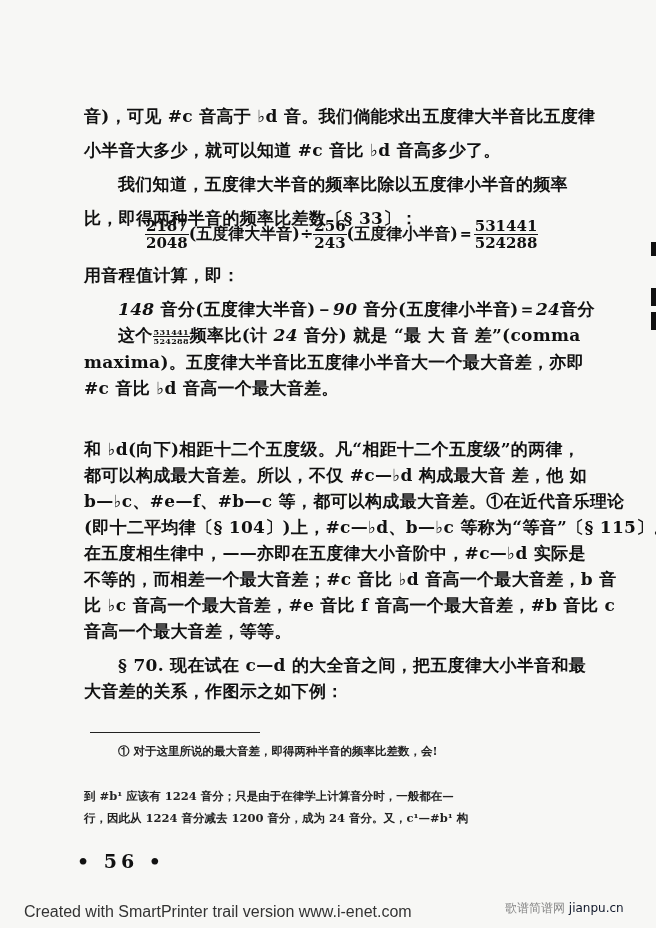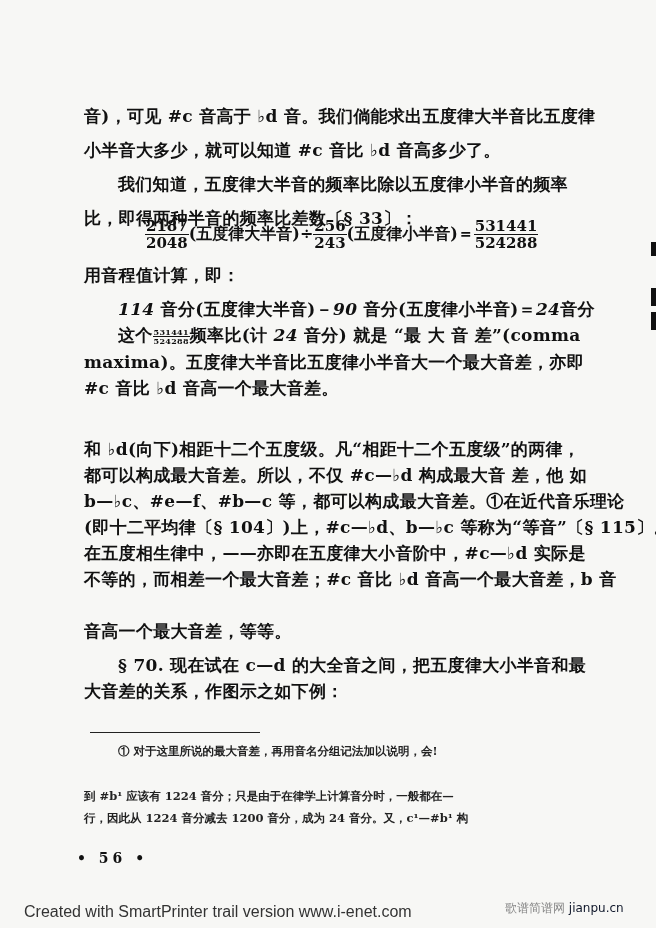--- a/index.html
+++ b/index.html
@@ -10,21 +10,21 @@
   .ind { left:118px; }
   i.it { font-style:italic; font-family:"DejaVu Serif", serif; font-weight:bold; }
   .frac { display:inline-block; vertical-align:middle; text-align:center; line-height:16px; font-size:15px; }
   .frac span { display:block; }
   .frac .num { border-bottom:1.5px solid #111; padding:0 1px; }
   .frac.small { font-size:8px; line-height:8px; }
   .frac.small .num { border-bottom:1px solid #111; }
   .eq { position:absolute; left:145px; top:218px; font-size:16px; white-space:nowrap; font-weight:bold; }
   .fn-rule { position:absolute; left:90px; top:732px; width:170px; height:0; border-top:1.5px solid #222; }
   .fn { position:absolute; left:84px; font-size:11.5px; line-height:14px; white-space:nowrap; font-weight:bold; color:#222; }
-  .pageno { position:absolute; left:77px; top:850px; font-size:14px; font-weight:bold; letter-spacing:4px; }
+  .pageno { position:absolute; left:77px; top:850px; font-size:19px; font-weight:bold; letter-spacing:4px; }
   .wm-left { position:absolute; left:24px; top:903px; font-family:Liberation Sans, sans-serif; font-size:16px; color:#333; }
   .wm-right { position:absolute; left:505px; top:900px; font-family:"DejaVu Sans", sans-serif; font-size:12px; color:#888; }
   .wm-right .dom { color:#0f172a; }
   .edge-mark { position:absolute; background:#111; }
 </style>
 </head>
 <body>
 
 <div class="page">
 
@@ -33,41 +33,42 @@
   <div class="line ind" style="top:174px">我们知道，五度律大半音的频率比除以五度律小半音的频率</div>
   <div class="line" style="top:208px">比，即得两种半音的频率比差数〔§ 33〕：</div>
 
   <div class="eq">
     <span class="frac"><span class="num">2187</span><span class="den">2048</span></span><span>(五度律大半音)÷</span><span class="frac"><span class="num">256</span><span class="den">243</span></span><span>(五度律小半音)＝</span><span class="frac"><span class="num">531441</span><span class="den">524288</span></span>
   </div>
 
   <div class="line" style="top:265px">用音程值计算，即：</div>
 
   <div class="line ind" style="top:299px">
-    <i class="it">114</i><span> 音分(五度律大半音)－</span><i class="it">90</i><span> 音分(五度律小半音)＝</span><i class="it">24</i><span>音分</span>
+    <i class="it">148</i><span> 音分(五度律大半音)－</span><i class="it">90</i><span> 音分(五度律小半音)＝</span><i class="it">24</i><span>音分</span>
   </div>
 
   <div class="line ind" style="top:325px">
     <span>这个</span><span class="frac small"><span class="num">531441</span><span class="den">524288</span></span><span>频率比(计 </span><i class="it">24</i><span> 音分) 就是 “最 大 音 差”(comma</span>
   </div>
 
   <div class="line" style="top:352px">maxima)。五度律大半音比五度律小半音大一个最大音差，亦即</div>
   <div class="line" style="top:378px">#c 音比 ♭d 音高一个最大音差。</div>
   <div class="line" style="top:439px">和 ♭d(向下)相距十二个五度级。凡“相距十二个五度级”的两律，</div>
   <div class="line" style="top:465px">都可以构成最大音差。所以，不仅 #c—♭d 构成最大音 差，他 如</div>
   <div class="line" style="top:491px">b—♭c、#e—f、#b—c 等，都可以构成最大音差。①在近代音乐理论</div>
   <div class="line" style="top:517px">(即十二平均律〔§ 104〕)上，#c—♭d、b—♭c 等称为“等音”〔§ 115〕。</div>
   <div class="line" style="top:543px">在五度相生律中，——亦即在五度律大小音阶中，#c—♭d 实际是</div>
   <div class="line" style="top:569px">不等的，而相差一个最大音差；#c 音比 ♭d 音高一个最大音差，b 音</div>
+  <div class="line" style="top:595px">比 ♭c 音高一个最大音差，#e 音比 f 音高一个最大音差，#b 音比 c</div>
   <div class="line" style="top:621px">音高一个最大音差，等等。</div>
   <div class="line ind" style="top:655px">§ 70. 现在试在 c—d 的大全音之间，把五度律大小半音和最</div>
   <div class="line" style="top:681px">大音差的关系，作图示之如下例：</div>
 
   <div class="fn-rule"></div>
-  <div class="fn" style="left:118px; top:744px">①  对于这里所说的最大音差，再用音名分组记法加以说明，会!</div>
+  <div class="fn" style="left:118px; top:744px">①  对于这里所说的最大音差，即得两种半音的频率比差数，会!</div>
   <div class="fn" style="top:789px">到 #b¹ 应该有 1224 音分；只是由于在律学上计算音分时，一般都在—</div>
   <div class="fn" style="top:811px">行，因此从 1224 音分减去 1200 音分，成为 24 音分。又，c¹—#b¹ 构</div>
 
   <div class="pageno">• 56 •</div>
 
   <div class="edge-mark" style="left:651px; top:242px; width:5px; height:14px;"></div>
   <div class="edge-mark" style="left:651px; top:288px; width:5px; height:18px;"></div>
   <div class="edge-mark" style="left:651px; top:312px; width:5px; height:18px;"></div>
 
   <div class="wm-left">Created with SmartPrinter trail version www.i-enet.com</div>

